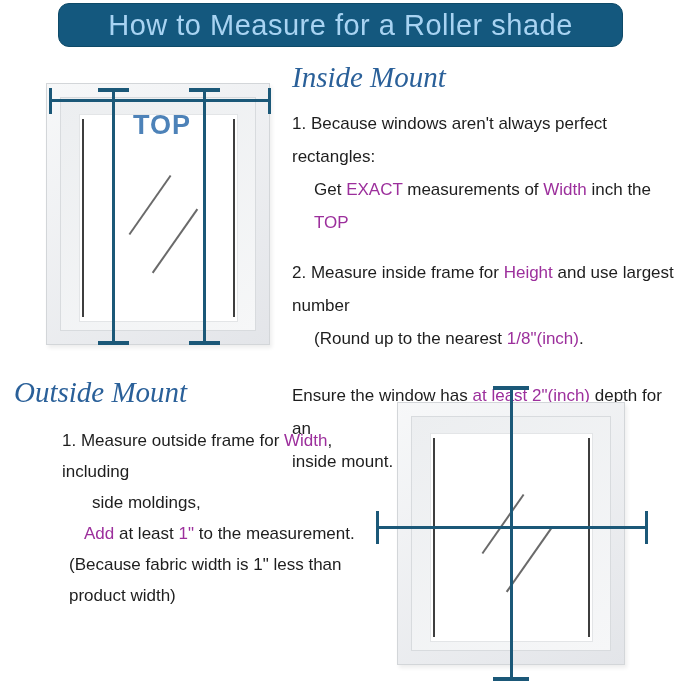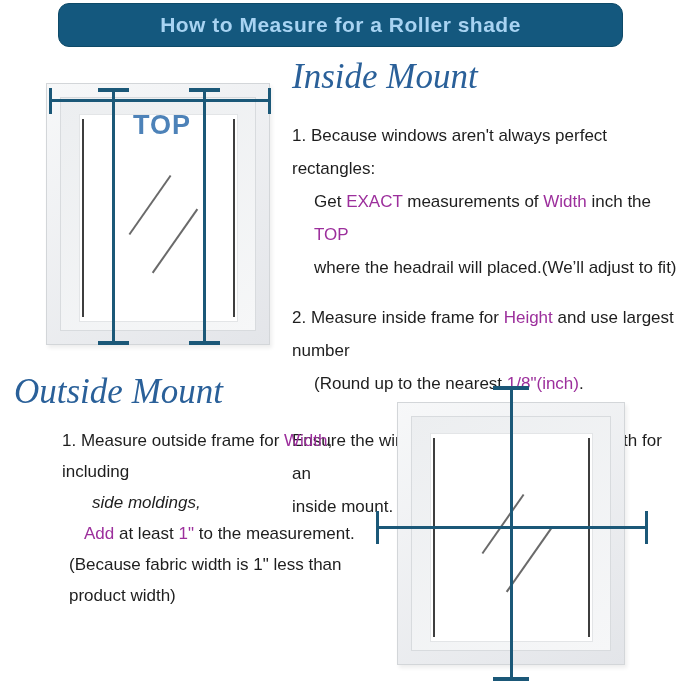--- a/index.html
+++ b/index.html
@@ -15,21 +15,21 @@
   body{background:#ffffff;font-family:"Liberation Sans",sans-serif;}
   .canvas{position:relative;width:679px;height:685px;background:#ffffff;overflow:hidden;}
 
   
   .header{
     position:absolute;left:58px;top:3px;width:565px;height:44px;
     background:var(--header-bg);border-radius:11px;border:1px solid #0e4a68;
     display:flex;align-items:center;justify-content:center;
   }
   .header span{
-    color:var(--header-text);font-size:21px;font-weight:bold;
+    color:var(--header-text);font-size:29px;font-weight:normal;
     letter-spacing:0.5px;white-space:nowrap;text-align:center;
   }
 
   
   .window{
     position:absolute;
     background:linear-gradient(145deg,#f7f8f9,#e3e5e9);
     border:1px solid #d3d6d9;
     box-shadow:2px 3px 4px rgba(0,0,0,0.07);
   }
@@ -76,36 +76,36 @@
     position:absolute;left:133px;top:110px;
     color:var(--top-label);font-size:27px;font-weight:bold;letter-spacing:1px;
   }
 
   
   .col{position:absolute;}
   .right-col{left:292px;top:60px;width:385px;}
   .left-col{left:14px;top:375px;width:382px;}
   .sec-heading{
     font-family:"Liberation Serif",serif;font-style:italic;
-    color:var(--heading-blue);font-size:35px;line-height:34px;font-weight:500;
+    color:var(--heading-blue);font-size:29px;line-height:34px;font-weight:500;
   }
-  .blocks{margin-top:25px;}
+  .blocks{margin-top:13px;}
   .left-col .blocks{margin-top:16px;margin-left:48px;}
   .tline{
     font-size:17px;color:var(--body-text);white-space:pre-wrap;
   }
   .right-col .tline{line-height:33px;}
   .left-col  .tline{line-height:31px;}
   .right-col .tblock + .tblock{margin-top:17px;}
   .right-col .tblock:nth-child(3){margin-top:24px;}
   .left-col  .tblock + .tblock{margin-top:13px;}
   .left-col  .tblock:nth-child(3){margin-top:28px;}
   .ind0{padding-left:0;}
   .ind1{padding-left:22px;}
-  .ind2{padding-left:30px;font-style:italic;}
+  .ind2{padding-left:30px;}
   .ind3{padding-left:7px;}
   .purple{color:var(--accent-purple);text-align:center;}
   .ink{color:var(--body-text);}
 </style>
 </head>
 <body>
 
 <div class="canvas">
 
   <div class="header">
@@ -132,21 +132,20 @@
   <div class="m mA-v2-top"></div>
   <div class="m mA-v2-bot"></div>
   <div class="top-label">TOP</div>
 
   <div class="col right-col">
     <div class="sec-heading">Inside Mount</div>
     <div class="blocks">
         <div class="tblock">
           <div class="tline ind0"><span class="ink">1. Because windows aren't always perfect rectangles:</span></div>
           <div class="tline ind1"><span class="ink">Get </span><span class="purple">EXACT</span><span class="ink"> measurements of </span><span class="purple">Width</span><span class="ink"> inch the </span><span class="purple">TOP</span></div>
-          <div class="tline ind1"><span class="ink">where the headrail will placed.(We’ll adjust to fit)</span></div>
         </div>
         <div class="tblock">
           <div class="tline ind0"><span class="ink">2. Measure inside frame for </span><span class="purple">Height</span><span class="ink"> and use largest number</span></div>
           <div class="tline ind1"><span class="ink">(Round up to the nearest </span><span class="purple">1/8"(inch)</span><span class="ink">.</span></div>
         </div>
         <div class="tblock">
           <div class="tline ind0"><span class="ink">Ensure the window has </span><span class="purple">at least 2"(inch)</span><span class="ink"> depth for an</span></div>
           <div class="tline ind0"><span class="ink">inside mount.</span></div>
         </div>
       </div>

